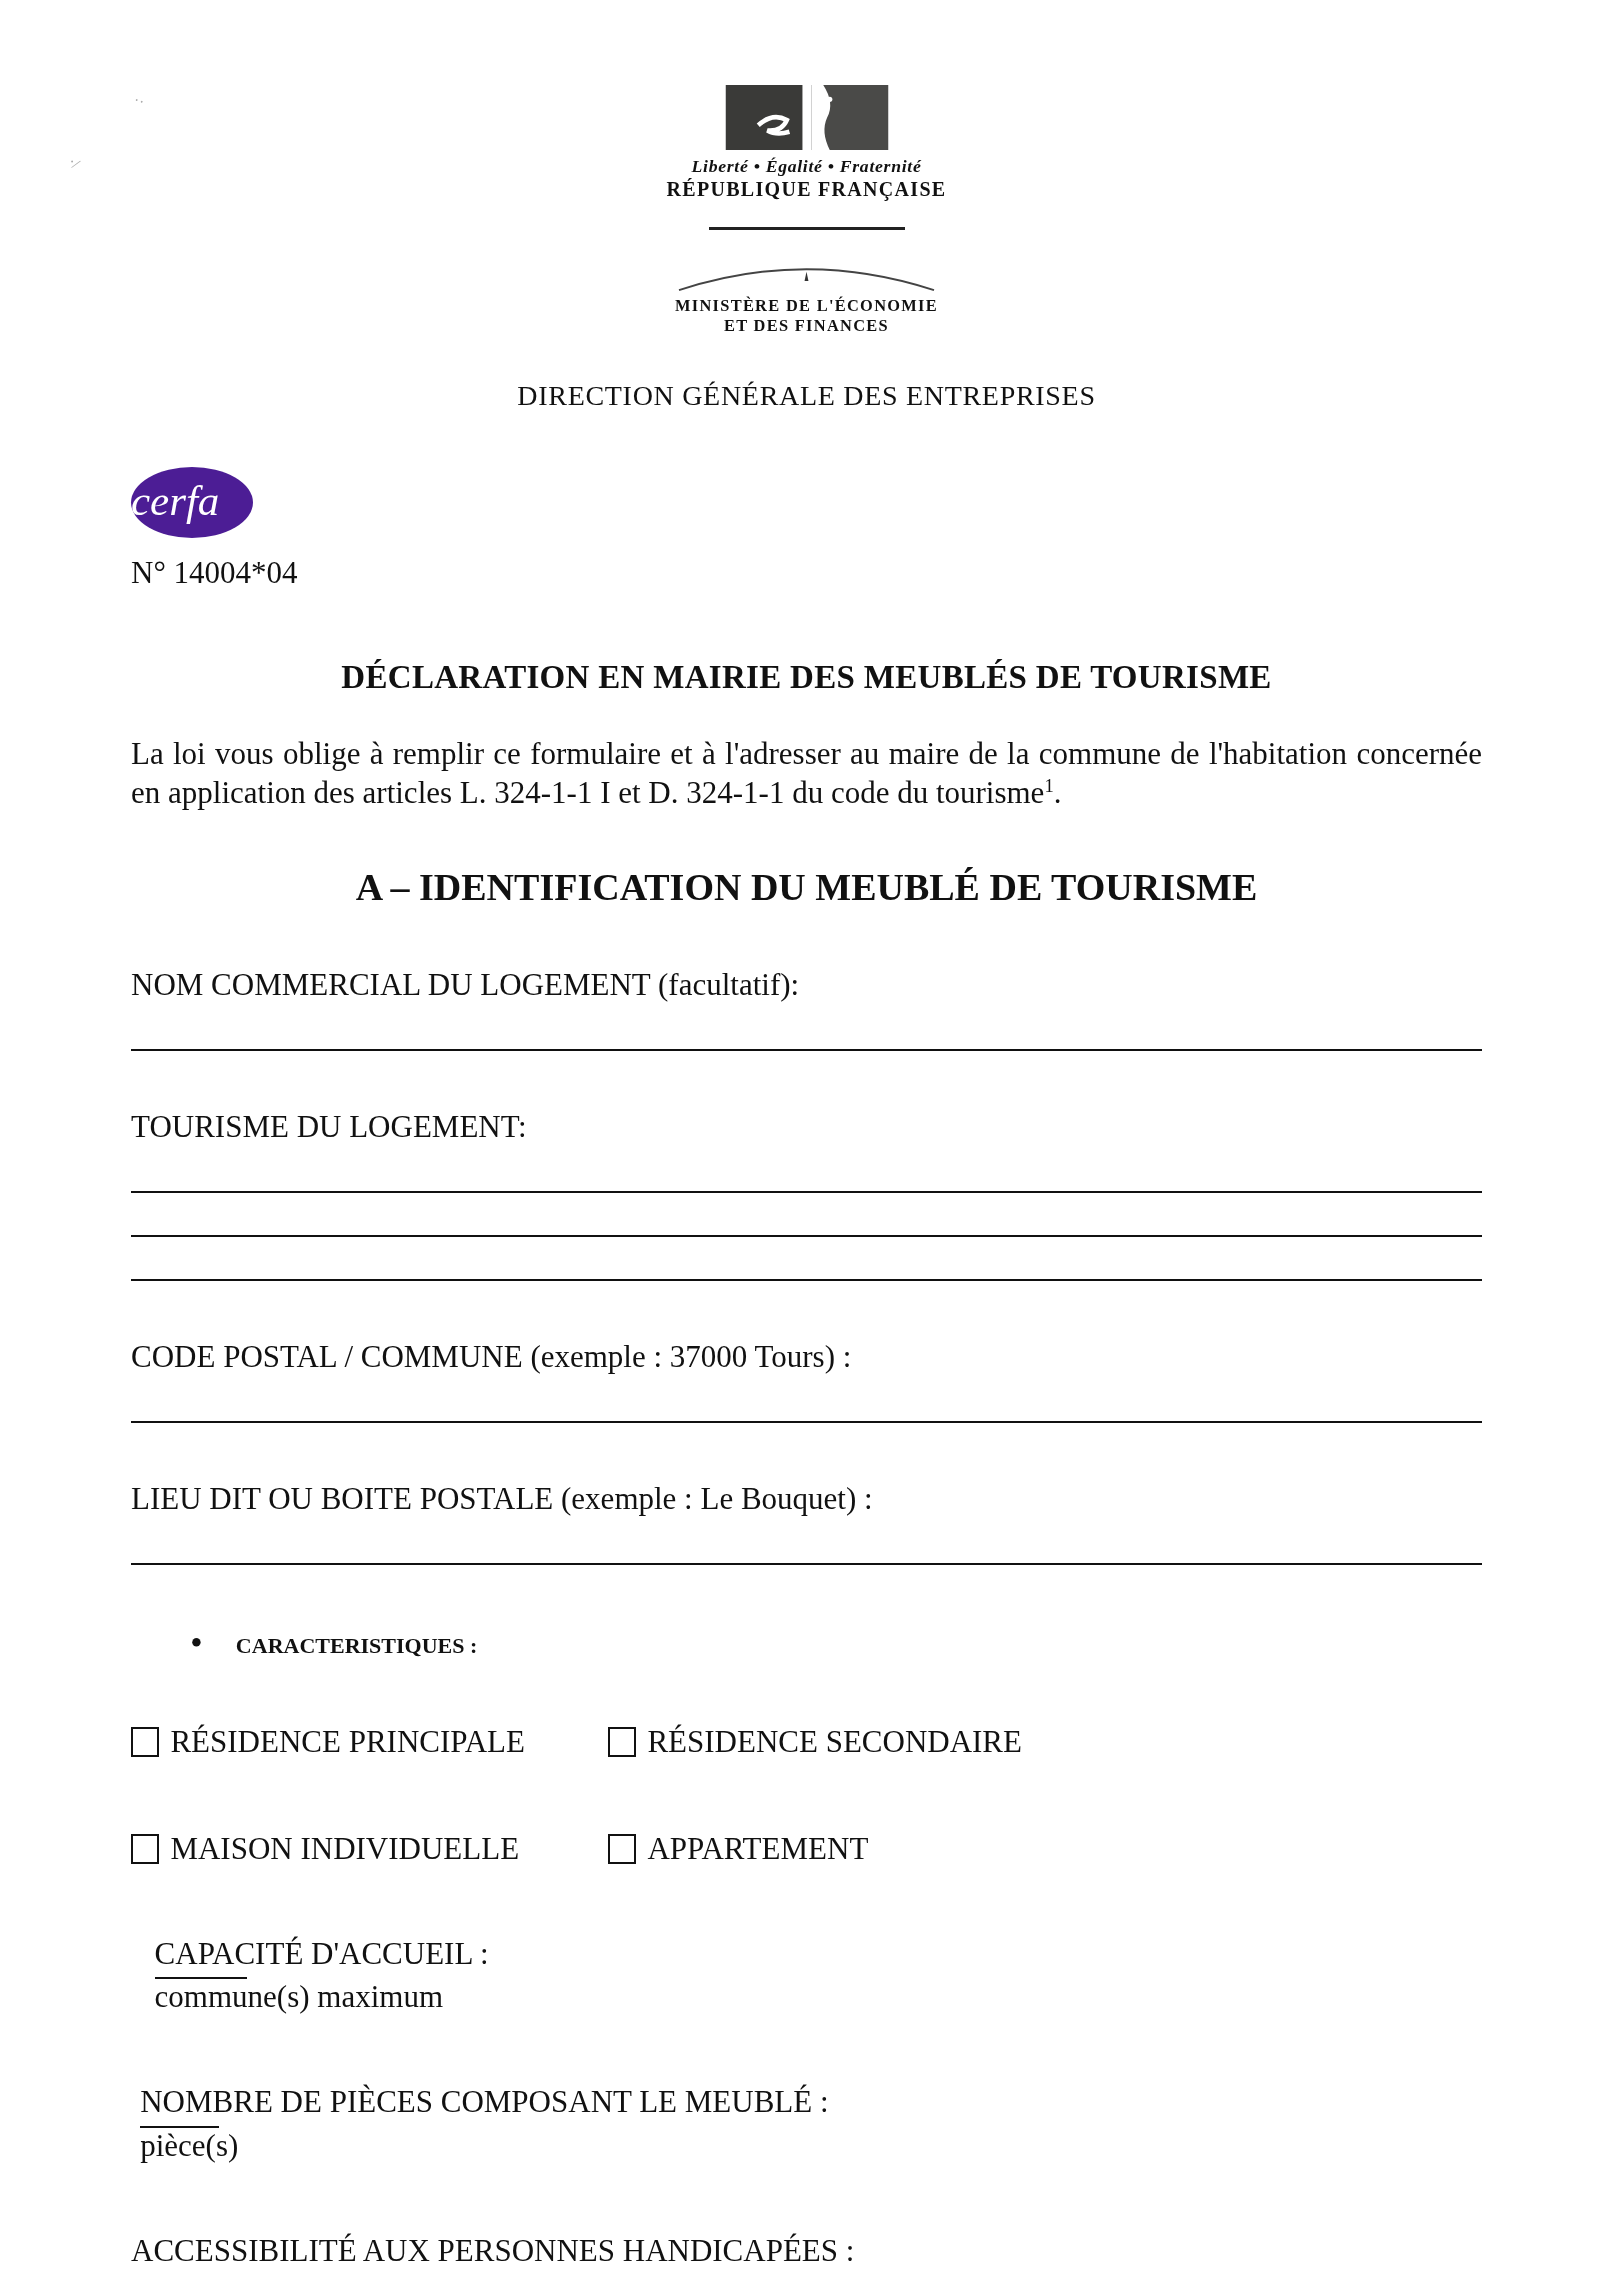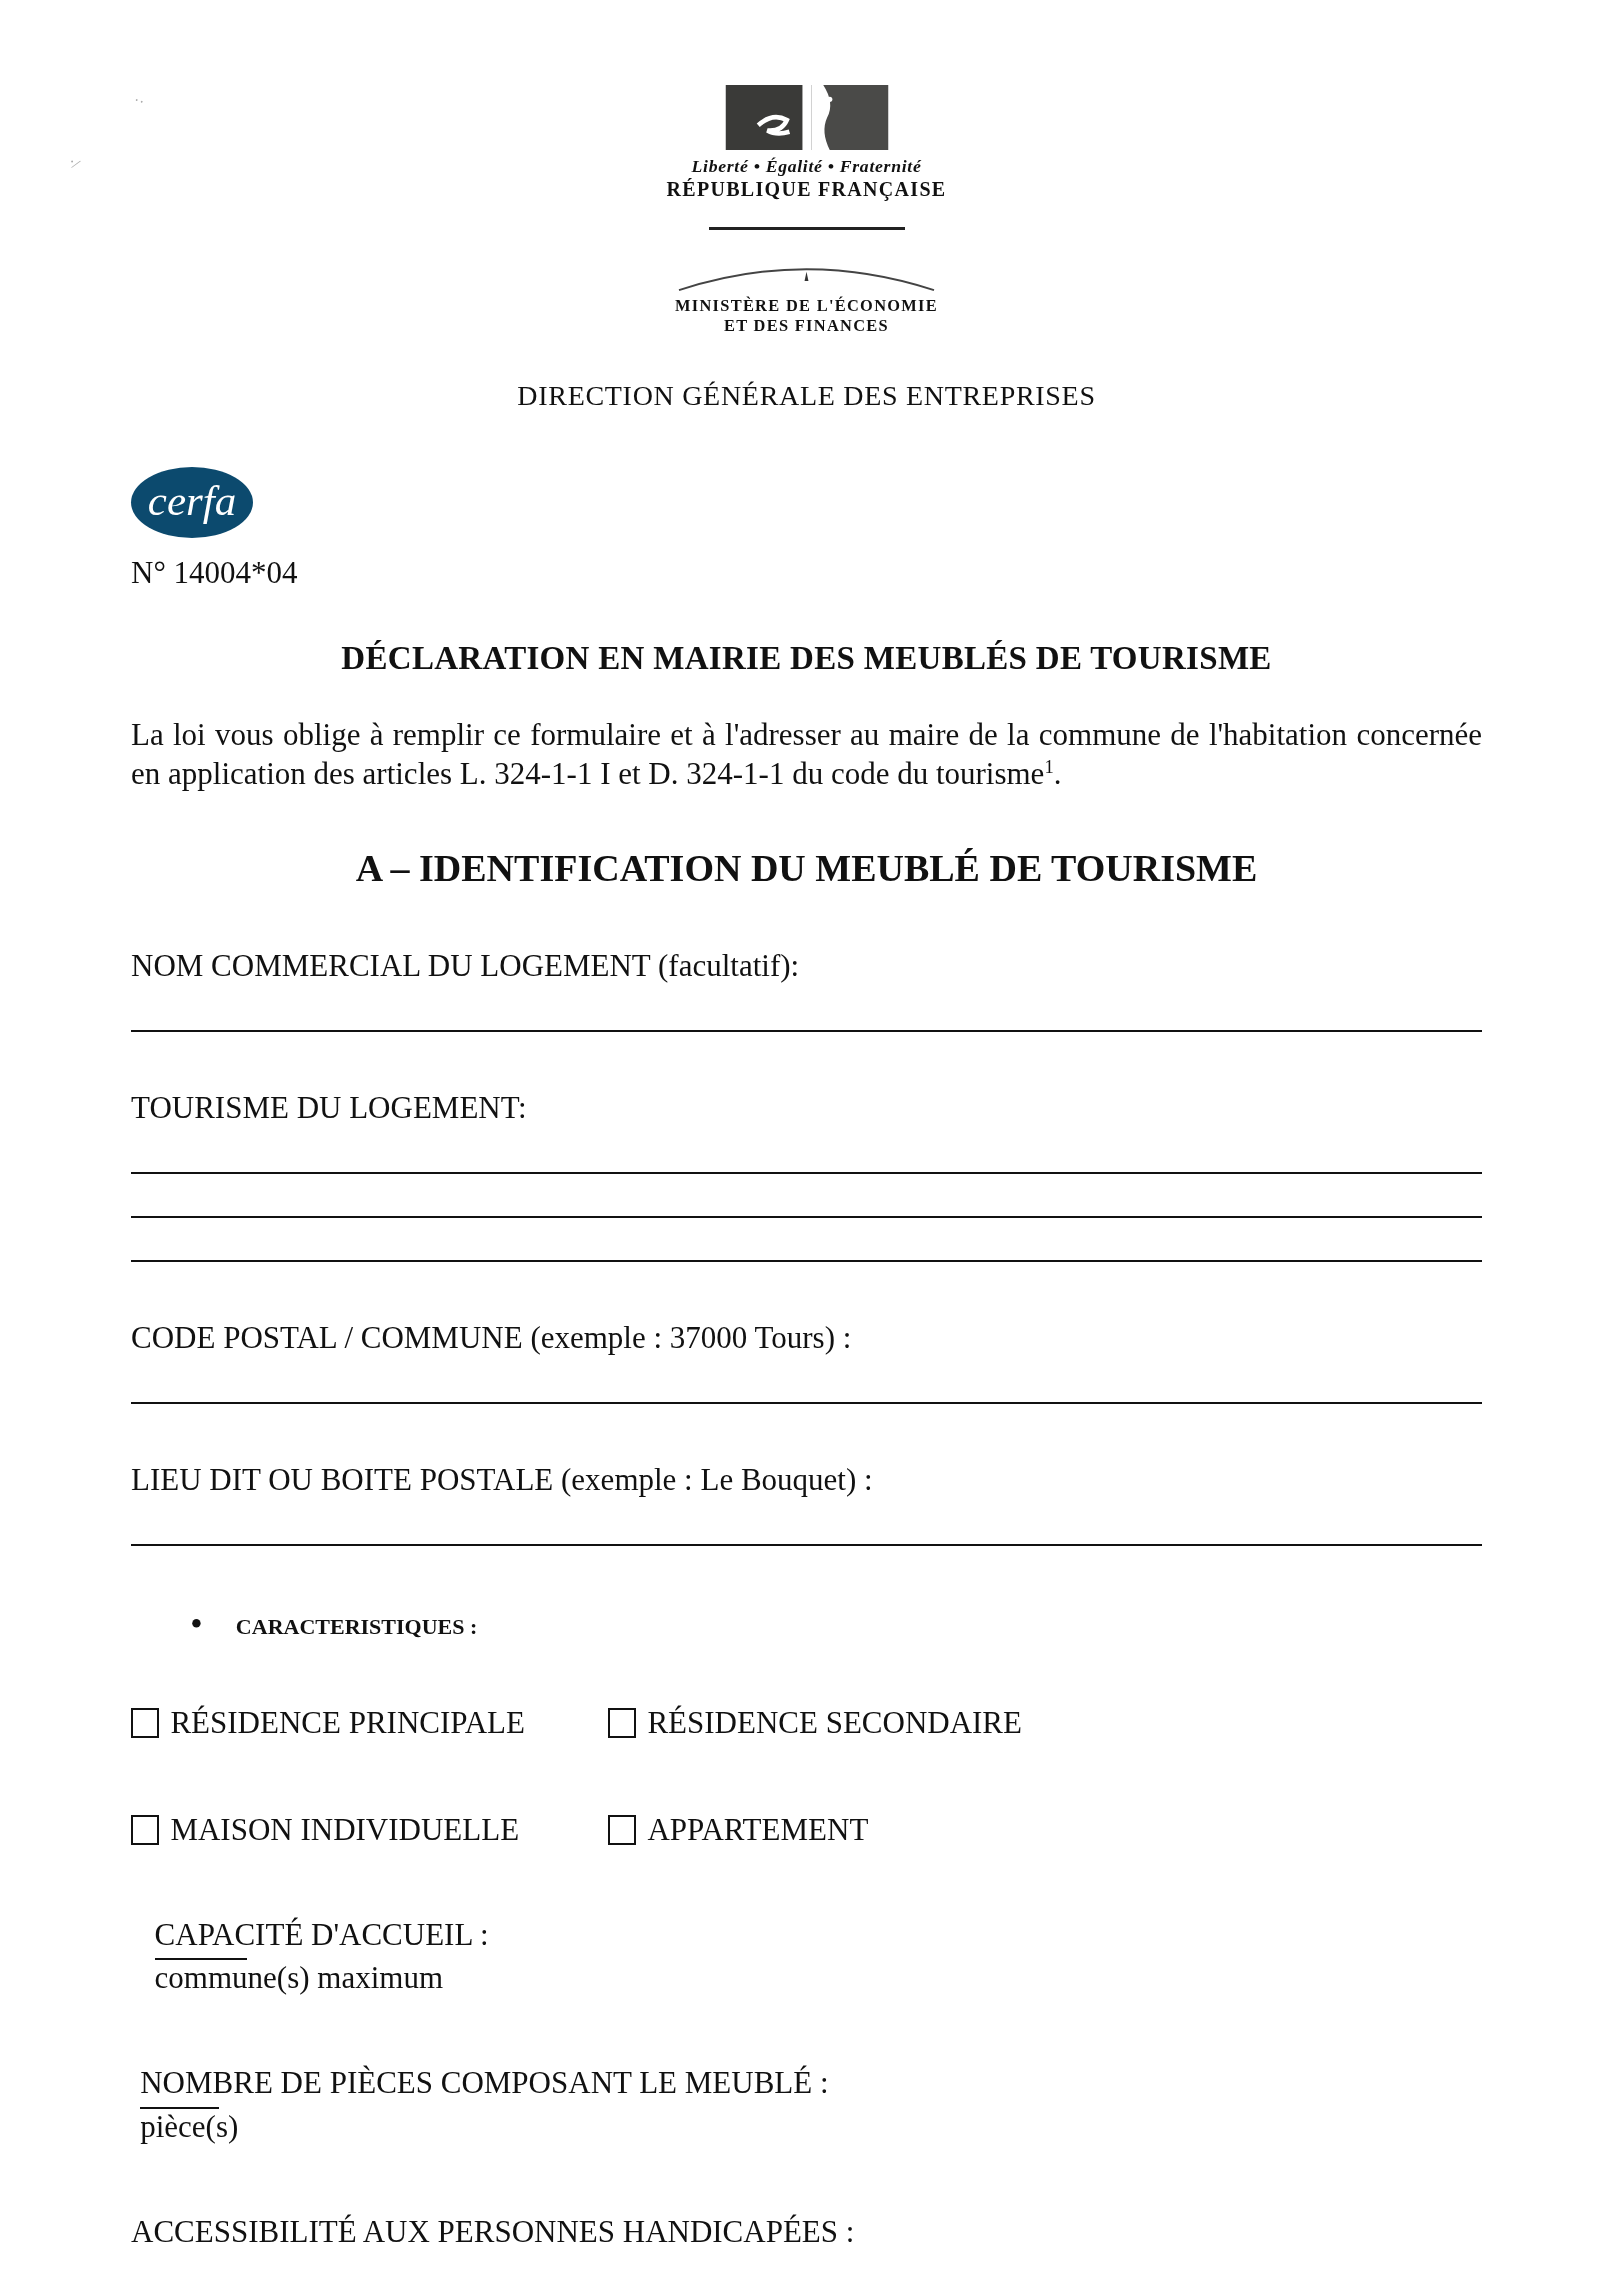--- a/index.html
+++ b/index.html
@@ -19,27 +19,27 @@
   .marianne{display:inline-block;}
   .motto{font-size:17.7px;font-weight:bold;font-style:italic;margin-top:3.9px;letter-spacing:0.7px;}
   .republique{font-size:20px;font-weight:bold;letter-spacing:1.3px;margin-top:1.3px;font-family:"Liberation Serif",serif;}
   .header-rule{width:196px;height:2.6px;background:#222;margin:26px auto 0;}
   .ministry{margin-top:30px;}
   .ministry-lines{font-size:16.4px;font-weight:bold;letter-spacing:1.3px;line-height:1.25;}
   .direction{margin-top:43px;font-size:28px;letter-spacing:0.7px;}
   
   .cerfa-block{margin-top:55px;}
   .cerfa-ellipse{
-    display:flex;align-items:center;justify-content:center;
-    width:122px;height:71px;background:#0c4a6e;border-radius:50%;
+    display:flex;align-items:center;
+    width:122px;height:71px;background:#4c1d95;border-radius:50%;
   }
   .cerfa-text{color:#fff;font-style:italic;font-size:43px;font-family:"Liberation Serif",serif;transform:translateY(-2px);}
   .cerfa-number{font-size:31px;margin-top:17px;}
   
-  .form-title{margin-top:49px;font-size:33px;font-weight:bold;letter-spacing:0.3px;}
+  .form-title{margin-top:68px;font-size:33px;font-weight:bold;letter-spacing:0.3px;}
   .intro{margin-top:38px;font-size:31px;line-height:1.28;text-align:justify;}
   sup{font-size:60%;vertical-align:super;line-height:0;}
   .section-heading{margin-top:52px;font-size:38px;font-weight:bold;}
   
   .field-label{font-size:31px;margin-top:58px;}
   .write-line{height:0;border-bottom:2.6px solid #111;margin-top:46px;}
   .write-line + .write-line{margin-top:42px;}
   .gap-lg{}
   
   .char-heading{margin-top:60px;margin-left:60px;font-size:22px;font-weight:bold;}

